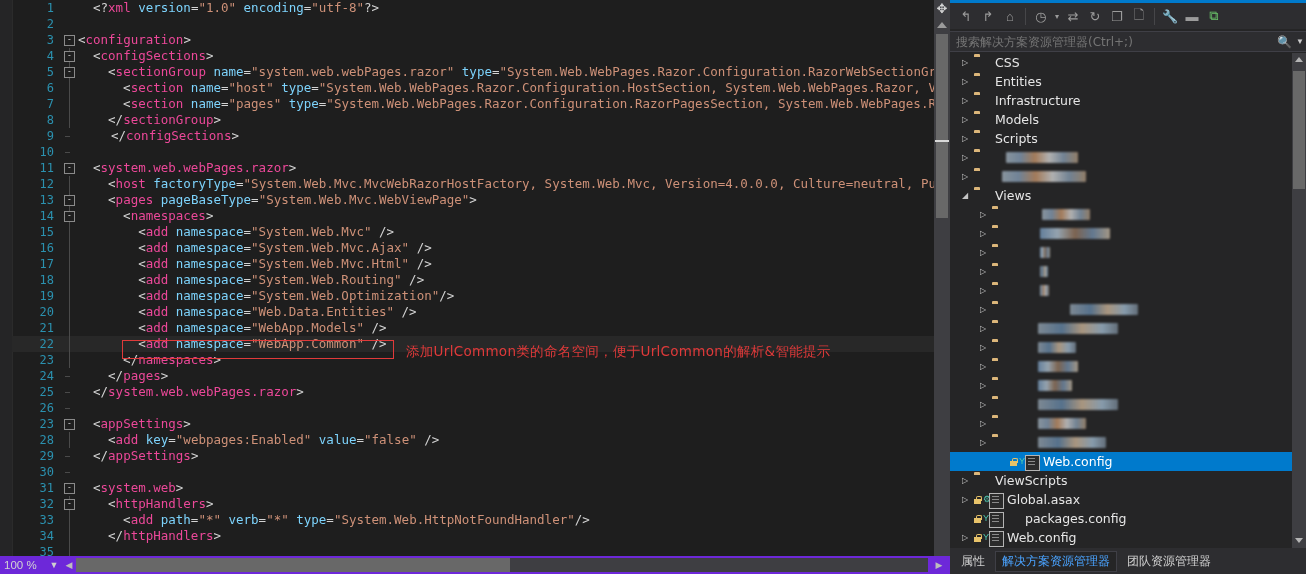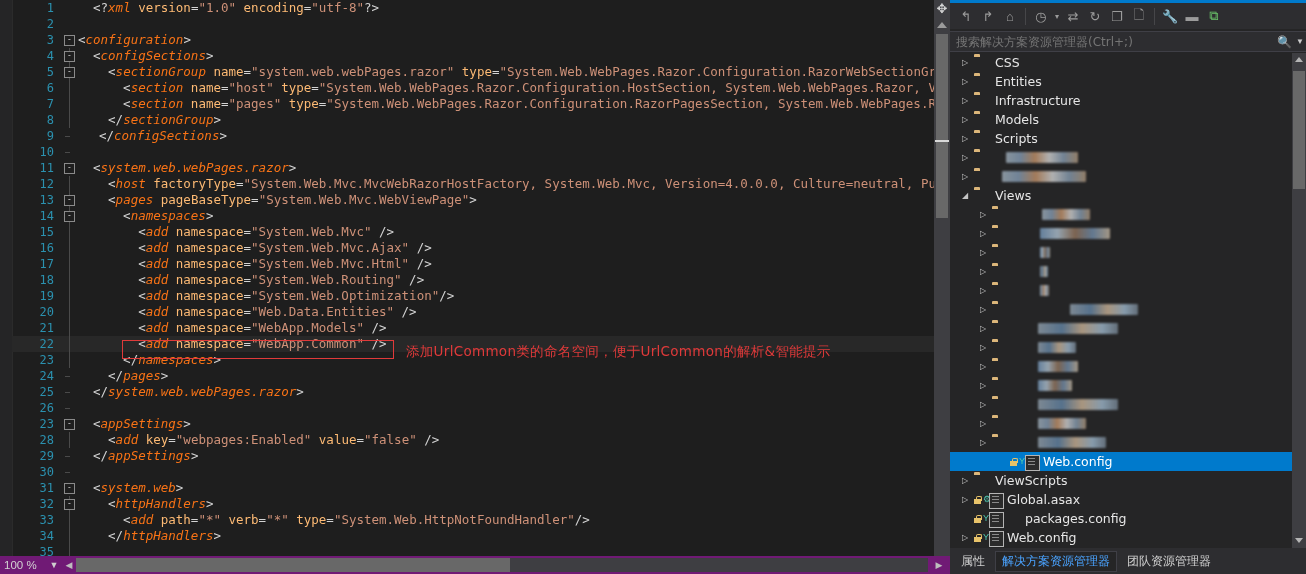--- a/index.html
+++ b/index.html
@@ -20,22 +20,22 @@
   .ln{position:absolute;left:0;width:42px;text-align:right;color:#2b91af;
       font-family:"DejaVu Sans Mono", monospace;font-size:12px;}
   .fold{position:absolute;left:52px;top:3px;width:9px;height:9px;border:1px solid #8a8a8a;
         color:#d4d4d4;font-family:"DejaVu Sans Mono",monospace;font-size:8px;line-height:8px;
         text-align:center;background:#1e1e1e;}
   .guide{position:absolute;left:57px;top:0;width:1px;height:16px;background:#4a4a4a;}
   .tick{position:absolute;left:53px;top:8px;width:5px;height:1px;background:#4a4a4a;}
   .ctext{position:absolute;left:66px;top:0;white-space:pre;
          font-family:"DejaVu Sans Mono", monospace;font-size:12.5px;color:#d4d4d4;letter-spacing:0px;}
 
-  .t-tag{color:#f97316;font-style:italic;}
-  .t-attr{color:#fdba74;}
+  .t-tag{color:#ec4899;}
+  .t-attr{color:#7dd3fc;}
   .t-val{color:#ce9178;}
   .t-punc{color:#d4d4d4;}
   .t-plain{color:#d4d4d4;}
 
   
   .row-hl{position:absolute;left:0;right:0;top:0;height:16px;background:#282828;}
 
   
   #annot-box{position:absolute;left:122px;top:340px;width:272px;height:19px;
              border:1.5px solid #e03a3a;box-sizing:border-box;pointer-events:none;}
@@ -45,21 +45,21 @@
   
   #v-scroll{position:absolute;right:0;top:0;width:16px;height:556px;background:#3e3e42;}
   #v-split{position:absolute;right:0;top:0;width:16px;height:18px;background:#3e3e42;
            color:#d6d6d6;font-size:13px;text-align:center;line-height:18px;}
   #v-up{position:absolute;right:3px;top:22px;width:0;height:0;
         border-left:5px solid transparent;border-right:5px solid transparent;border-bottom:6px solid #9b9b9b;}
   #v-thumb{position:absolute;right:2px;top:34px;width:12px;height:184px;background:#686868;}
   #v-mark{position:absolute;right:1px;top:140px;width:14px;height:2px;background:#d8d8d8;}
 
   
-  #bottom-bar{position:absolute;left:0;bottom:0;width:950px;height:18px;background:#701a75;
+  #bottom-bar{position:absolute;left:0;bottom:0;width:950px;height:18px;background:#6d28d9;
               display:flex;align-items:center;}
   #zoom-level{width:42px;padding-left:4px;color:#d2d2d2;font-size:11.5px;}
   #zoom-caret{width:16px;text-align:center;color:#cfcfcf;font-size:9px;}
   #h-left{width:14px;text-align:center;color:#bdbdbd;font-size:9px;}
   #h-track{flex:1;height:14px;background:#3e3e42;position:relative;}
   #h-thumb{position:absolute;left:0;top:0;width:434px;height:14px;background:#686868;}
   #h-right{width:22px;text-align:center;color:#bdbdbd;font-size:9px;}
 
   
   #se-pane{position:relative;width:356px;height:574px;background:#252526;}
@@ -125,21 +125,21 @@
     <div id="edge-strip"></div>
     <div id="code-area">
         <div class="code-row"><span class="ln">1</span><span class="ctext" style="left: 81.04px;"><span class="t-punc">&lt;?</span><span class="t-tag">xml</span><span class="t-plain"> </span><span class="t-attr">version</span><span class="t-punc">=</span><span class="t-val">"1.0"</span><span class="t-plain"> </span><span class="t-attr">encoding</span><span class="t-punc">=</span><span class="t-val">"utf-8"</span><span class="t-punc">?&gt;</span></span></div>
         <div class="code-row"><span class="ln">2</span><span class="ctext" style="left: 66px;"></span></div>
         <div class="code-row"><span class="ln">3</span><span class="fold">-</span><span class="ctext" style="left: 66px;"><span class="t-punc">&lt;</span><span class="t-tag">configuration</span><span class="t-punc">&gt;</span></span></div>
         <div class="code-row"><span class="ln">4</span><span class="guide"></span><span class="fold">-</span><span class="ctext" style="left: 81.04px;"><span class="t-punc">&lt;</span><span class="t-tag">configSections</span><span class="t-punc">&gt;</span></span></div>
         <div class="code-row"><span class="ln">5</span><span class="guide"></span><span class="fold">-</span><span class="ctext" style="left: 96.08px;"><span class="t-punc">&lt;</span><span class="t-tag">sectionGroup</span><span class="t-plain"> </span><span class="t-attr">name</span><span class="t-punc">=</span><span class="t-val">"system.web.webPages.razor"</span><span class="t-plain"> </span><span class="t-attr">type</span><span class="t-punc">=</span><span class="t-val">"System.Web.WebPages.Razor.Configuration.RazorWebSectionGroup, Sys</span></span></div>
         <div class="code-row"><span class="ln">6</span><span class="guide"></span><span class="ctext" style="left: 111.12px;"><span class="t-punc">&lt;</span><span class="t-tag">section</span><span class="t-plain"> </span><span class="t-attr">name</span><span class="t-punc">=</span><span class="t-val">"host"</span><span class="t-plain"> </span><span class="t-attr">type</span><span class="t-punc">=</span><span class="t-val">"System.Web.WebPages.Razor.Configuration.HostSection, System.Web.WebPages.Razor, Version=2</span></span></div>
         <div class="code-row"><span class="ln">7</span><span class="guide"></span><span class="ctext" style="left: 111.12px;"><span class="t-punc">&lt;</span><span class="t-tag">section</span><span class="t-plain"> </span><span class="t-attr">name</span><span class="t-punc">=</span><span class="t-val">"pages"</span><span class="t-plain"> </span><span class="t-attr">type</span><span class="t-punc">=</span><span class="t-val">"System.Web.WebPages.Razor.Configuration.RazorPagesSection, System.Web.WebPages.Razor, Ve</span></span></div>
         <div class="code-row"><span class="ln">8</span><span class="guide"></span><span class="ctext" style="left: 96.08px;"><span class="t-punc">&lt;/</span><span class="t-tag">sectionGroup</span><span class="t-punc">&gt;</span></span></div>
-        <div class="code-row"><span class="ln">9</span><span class="tick"></span><span class="ctext" style="left: 87px; text-align: center;"><span class="t-punc">&lt;/</span><span class="t-tag">configSections</span><span class="t-punc">&gt;</span></span></div>
+        <div class="code-row"><span class="ln">9</span><span class="tick"></span><span class="ctext" style="left: 99px; text-align: center;"><span class="t-punc">&lt;/</span><span class="t-tag">configSections</span><span class="t-punc">&gt;</span></span></div>
         <div class="code-row"><span class="ln">10</span><span class="tick"></span><span class="ctext" style="left: 66px;"></span></div>
         <div class="code-row"><span class="ln">11</span><span class="fold">-</span><span class="ctext" style="left: 81.04px;"><span class="t-punc">&lt;</span><span class="t-tag">system.web.webPages.razor</span><span class="t-punc">&gt;</span></span></div>
         <div class="code-row"><span class="ln">12</span><span class="guide"></span><span class="ctext" style="left: 96.08px;"><span class="t-punc">&lt;</span><span class="t-tag">host</span><span class="t-plain"> </span><span class="t-attr">factoryType</span><span class="t-punc">=</span><span class="t-val">"System.Web.Mvc.MvcWebRazorHostFactory, System.Web.Mvc, Version=4.0.0.0, Culture=neutral, PublicKeyT</span></span></div>
         <div class="code-row"><span class="ln">13</span><span class="guide"></span><span class="fold">-</span><span class="ctext" style="left: 96.08px;"><span class="t-punc">&lt;</span><span class="t-tag">pages</span><span class="t-plain"> </span><span class="t-attr">pageBaseType</span><span class="t-punc">=</span><span class="t-val">"System.Web.Mvc.WebViewPage"</span><span class="t-punc">&gt;</span></span></div>
         <div class="code-row"><span class="ln">14</span><span class="guide"></span><span class="fold">-</span><span class="ctext" style="left: 111.12px;"><span class="t-punc">&lt;</span><span class="t-tag">namespaces</span><span class="t-punc">&gt;</span></span></div>
         <div class="code-row"><span class="ln">15</span><span class="guide"></span><span class="ctext" style="left: 126.16px;"><span class="t-punc">&lt;</span><span class="t-tag">add</span><span class="t-plain"> </span><span class="t-attr">namespace</span><span class="t-punc">=</span><span class="t-val">"System.Web.Mvc"</span><span class="t-plain"> </span><span class="t-punc">/&gt;</span></span></div>
         <div class="code-row"><span class="ln">16</span><span class="guide"></span><span class="ctext" style="left: 126.16px;"><span class="t-punc">&lt;</span><span class="t-tag">add</span><span class="t-plain"> </span><span class="t-attr">namespace</span><span class="t-punc">=</span><span class="t-val">"System.Web.Mvc.Ajax"</span><span class="t-plain"> </span><span class="t-punc">/&gt;</span></span></div>
         <div class="code-row"><span class="ln">17</span><span class="guide"></span><span class="ctext" style="left: 126.16px;"><span class="t-punc">&lt;</span><span class="t-tag">add</span><span class="t-plain"> </span><span class="t-attr">namespace</span><span class="t-punc">=</span><span class="t-val">"System.Web.Mvc.Html"</span><span class="t-plain"> </span><span class="t-punc">/&gt;</span></span></div>
         <div class="code-row"><span class="ln">18</span><span class="guide"></span><span class="ctext" style="left: 126.16px;"><span class="t-punc">&lt;</span><span class="t-tag">add</span><span class="t-plain"> </span><span class="t-attr">namespace</span><span class="t-punc">=</span><span class="t-val">"System.Web.Routing"</span><span class="t-plain"> </span><span class="t-punc">/&gt;</span></span></div>
         <div class="code-row"><span class="ln">19</span><span class="guide"></span><span class="ctext" style="left: 126.16px;"><span class="t-punc">&lt;</span><span class="t-tag">add</span><span class="t-plain"> </span><span class="t-attr">namespace</span><span class="t-punc">=</span><span class="t-val">"System.Web.Optimization"</span><span class="t-punc">/&gt;</span></span></div>

